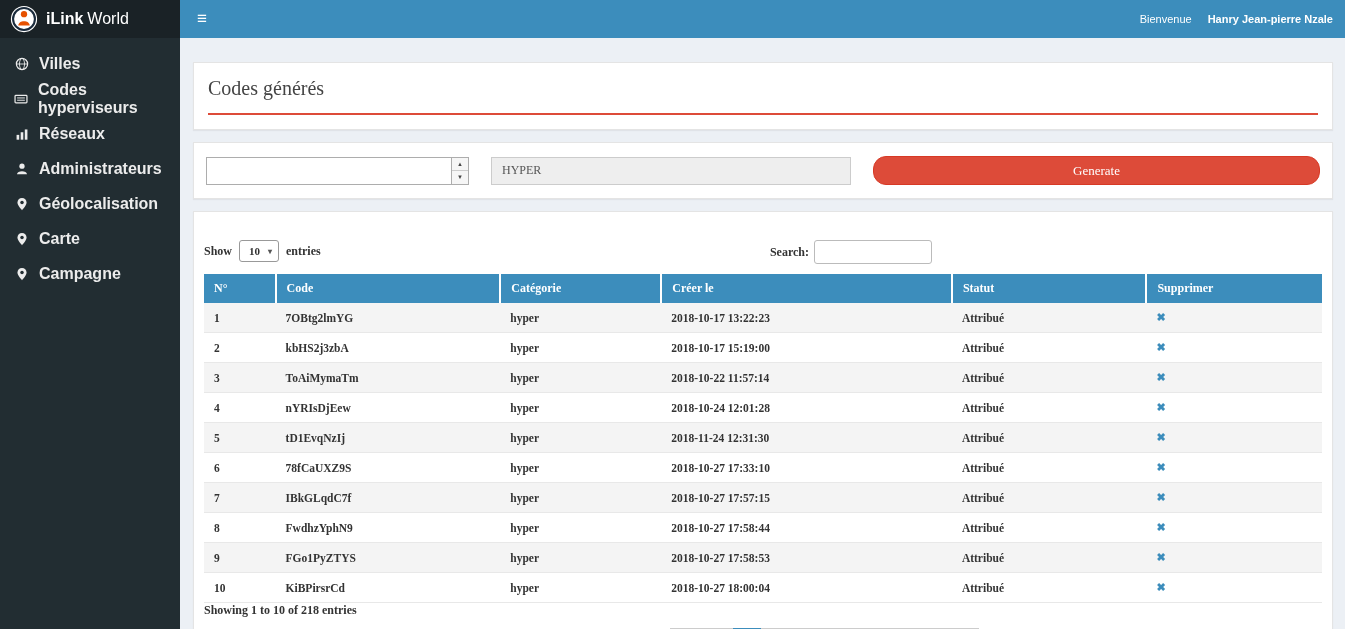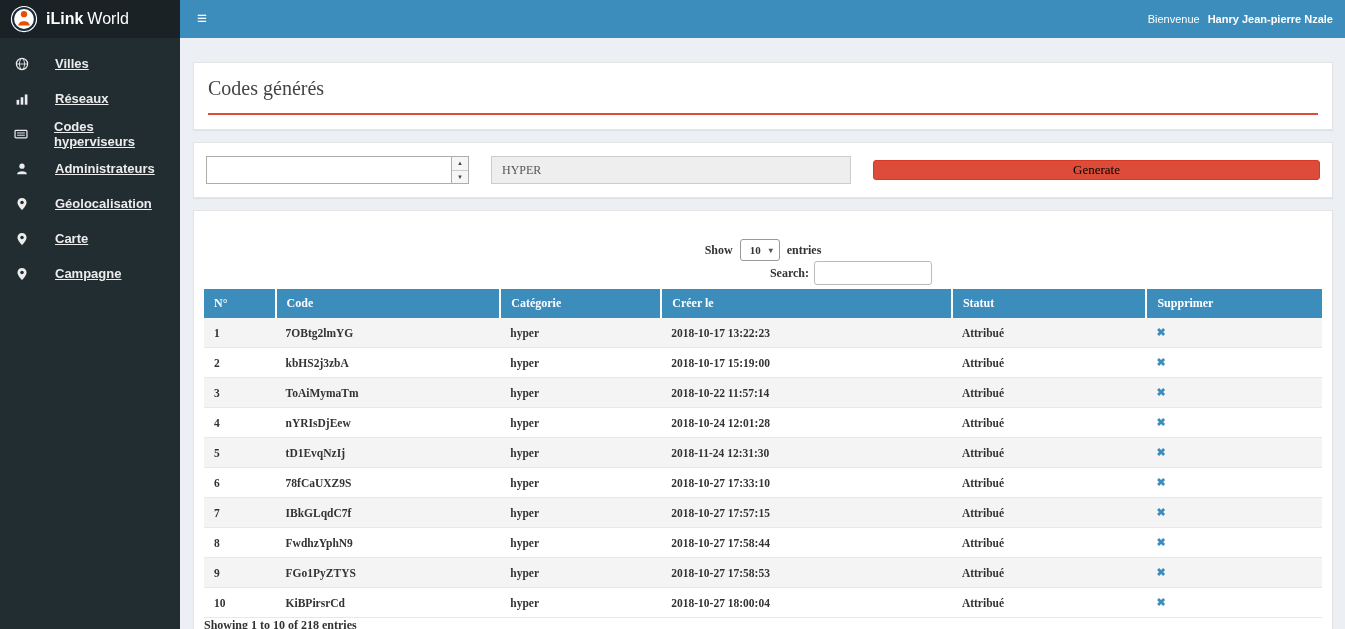--- a/index.html
+++ b/index.html
@@ -8,52 +8,52 @@
   .app { display: flex; width: 100%; height: 100%; }
 
   
   .sidebar { width: 180px; flex: 0 0 180px; background: #222d32; display: flex; flex-direction: column; }
   .brand { height: 38px; background: #1a2226; display: flex; align-items: center; gap: 8px; padding: 0 10px; cursor: pointer; }
   .logo svg { display: block; }
   .brand-text { color: #fff; font-size: 16px; white-space: nowrap; }
   .brand-text b { font-weight: 700; }
   .brand-text .light { font-weight: 400; margin-left: 4px; text-align: right; }
   .menu { padding-top: 8px; }
-  .menu-item { display: flex; align-items: center; gap: 26px; height: 35px; padding: 0 14px;
-    color: #ececec; font-size: 13px; font-weight: 700; cursor: pointer; text-decoration: underline; }
+  .menu-item { display: flex; align-items: center; gap: 10px; height: 35px; padding: 0 14px;
+    color: #ececec; font-size: 16px; font-weight: 700; cursor: pointer; }
   .mi-icon { width: 15px; display: flex; justify-content: center; align-items: center; }
 
   
   .main { flex: 1; display: flex; flex-direction: column; height: 100%; min-width: 0; }
   .topbar { height: 38px; flex: 0 0 38px; background: #3c8dbc; display: flex; align-items: center; }
   .hamburger { width: 44px; height: 38px; color: #fff; font-size: 17px; display: flex;
     align-items: center; justify-content: center; cursor: pointer; }
-  .welcome { margin-left: auto; color: #fff; font-size: 11px; padding-right: 12px; display: flex; gap: 8px; }
+  .welcome { margin-left: auto; color: #fff; font-size: 11px; padding-right: 12px; display: flex; gap: 16px; }
   .welcome b { font-weight: 700; text-align: center; }
 
   .content { flex: 1; padding: 24px 12px 0 13px; overflow: hidden; font-family: Liberation Serif, serif; }
   .panel { background: #fff; border: 1px solid #e4e4e4; box-shadow: 0 1px 1px rgba(0,0,0,0.05); }
 
   .panel-title { padding: 14px; }
   .panel-title h1 { font-size: 20px; font-weight: 400; color: #444; }
   .red-line { height: 2px; background: #dd4b39; margin-top: 13px; }
 
   .panel-generator { margin-top: 12px; padding: 13px 12px; display: flex; align-items: center; gap: 22px; }
   .num-input { width: 263px; height: 28px; border: 1px solid #adadad; background: #fff; display: flex; }
   .num-input input { flex: 1; border: 0; outline: none; padding: 0 8px; font-size: 12px; min-width: 0; font-family: inherit; }
   .spinner { width: 17px; border-left: 1px solid #adadad; display: flex; flex-direction: column; background: #f6f6f6; cursor: pointer; }
   .spinner span { flex: 1; display: flex; align-items: center; justify-content: center; font-size: 6px; color: #444; line-height: 1; }
   .spinner span:first-child { border-bottom: 1px solid #ccc; }
   .cat-input { width: 360px; height: 28px; background: #eeeeee; border: 1px solid #ccc; color: #555;
     font-size: 12px; padding: 0 10px; font-family: inherit; }
-  .generate-btn { flex: 1; height: 20px; background: #dd4b39; border: 1px solid #d73925; color: #000000;
-    font-size: 13px; border-radius: 3px; cursor: pointer; font-family: inherit; }
+  .generate-btn { flex: 1; height: 29px; background: #dd4b39; border: 1px solid #d73925; color: #ffffff;
+    font-size: 13px; border-radius: 13px; cursor: pointer; font-family: inherit; }
 
   .panel-table { margin-top: 12px; padding: 10px 10px 20px; }
-  .controls { display: flex; align-items: center; margin: 18px 0 4px; flex-direction: column; }
+  .controls { display: flex; align-items: flex-start; margin: 18px 0 10px; }
   .lbl { font-size: 12px; font-weight: 700; color: #333; }
   .length-ctrl { display: flex; align-items: center; gap: 7px; }
   .select-box { display: inline-flex; align-items: center; gap: 8px; border: 1px solid #999; border-radius: 3px;
     background: #fff; height: 22px; padding: 0 6px 0 9px; font-size: 11px; font-weight: 700; color: #333; cursor: pointer; }
   .caret { font-size: 8px; color: #555; }
   .search-ctrl { margin-left: auto; margin-right: 390px; display: flex; align-items: center; gap: 5px; }
   .search-input { width: 118px; height: 24px; border: 1px solid #bbb; border-radius: 3px; padding: 0 6px;
     font-size: 12px; outline: none; font-family: inherit; }
 
   table { width: 100%; border-collapse: collapse; table-layout: fixed; }
@@ -96,36 +96,36 @@
               <circle cx="8" cy="8" r="6.4" fill="none" stroke="#ececec" stroke-width="1.4"></circle>
               <ellipse cx="8" cy="8" rx="2.9" ry="6.4" fill="none" stroke="#ececec" stroke-width="1"></ellipse>
               <line x1="1.6" y1="8" x2="14.4" y2="8" stroke="#ececec" stroke-width="1"></line>
             </svg>
         </span>
         <span class="mi-label">Villes</span>
       </a>
       <a class="menu-item">
         <span class="mi-icon">
           <svg width="14" height="14" viewBox="0 0 16 16">
+              <rect x="1.2" y="3.8" width="13.6" height="8.6" rx="1" fill="none" stroke="#ececec" stroke-width="1.4"></rect>
+              <line x1="3.6" y1="6.8" x2="12.4" y2="6.8" stroke="#ececec" stroke-width="1.1"></line>
+              <line x1="3.6" y1="9.4" x2="12.4" y2="9.4" stroke="#ececec" stroke-width="1.1"></line>
+            </svg>
+        </span>
+        <span class="mi-label">Codes hyperviseurs</span>
+      </a>
+      <a class="menu-item">
+        <span class="mi-icon">
+          <svg width="14" height="14" viewBox="0 0 16 16">
               <rect x="1.8" y="9" width="3" height="5.5" fill="#ececec"></rect>
               <rect x="6.5" y="6" width="3" height="8.5" fill="#ececec"></rect>
               <rect x="11.2" y="2.8" width="3" height="11.7" fill="#ececec"></rect>
             </svg>
         </span>
         <span class="mi-label">Réseaux</span>
-      </a>
-      <a class="menu-item">
-        <span class="mi-icon">
-          <svg width="14" height="14" viewBox="0 0 16 16">
-              <rect x="1.2" y="3.8" width="13.6" height="8.6" rx="1" fill="none" stroke="#ececec" stroke-width="1.4"></rect>
-              <line x1="3.6" y1="6.8" x2="12.4" y2="6.8" stroke="#ececec" stroke-width="1.1"></line>
-              <line x1="3.6" y1="9.4" x2="12.4" y2="9.4" stroke="#ececec" stroke-width="1.1"></line>
-            </svg>
-        </span>
-        <span class="mi-label">Codes hyperviseurs</span>
       </a>
       <a class="menu-item">
         <span class="mi-icon">
           <svg width="14" height="14" viewBox="0 0 16 16">
               <circle cx="8" cy="4.8" r="3" fill="#ececec"></circle>
               <path d="M2.3 14 C2.3 9.6 13.7 9.6 13.7 14 Z" fill="#ececec"></path>
             </svg>
         </span>
         <span class="mi-label">Administrateurs</span>
       </a>

